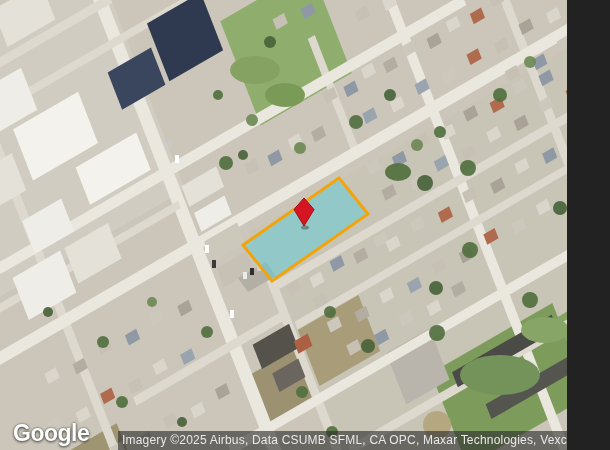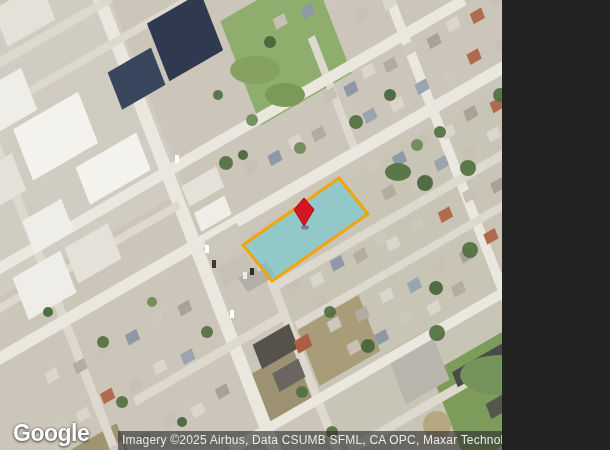--- a/index.html
+++ b/index.html
@@ -1,17 +1,17 @@
 <!DOCTYPE html>
 <html><head>
 <meta charset="utf-8">
 <style>
   html,body{margin:0;padding:0;background:#222;}
   .viewport{
-    position:relative;width:502px;height:450px;overflow:hidden;
+    position:relative;width:567px;height:450px;overflow:hidden;
     font-family:"Liberation Sans",sans-serif;background:#4c1d95;
   }
   .viewport svg{display:block}
   
   .rdA{stroke:#eae7de;fill:none}
   .rdB{stroke:#ded9cf;fill:none}
   
   rect.h{width:13px;height:11px}
   
   .c1{fill:#c6c1b4}.c2{fill:#8e99a5}.c3{fill:#dad6cc}.c4{fill:#b2ada0}

